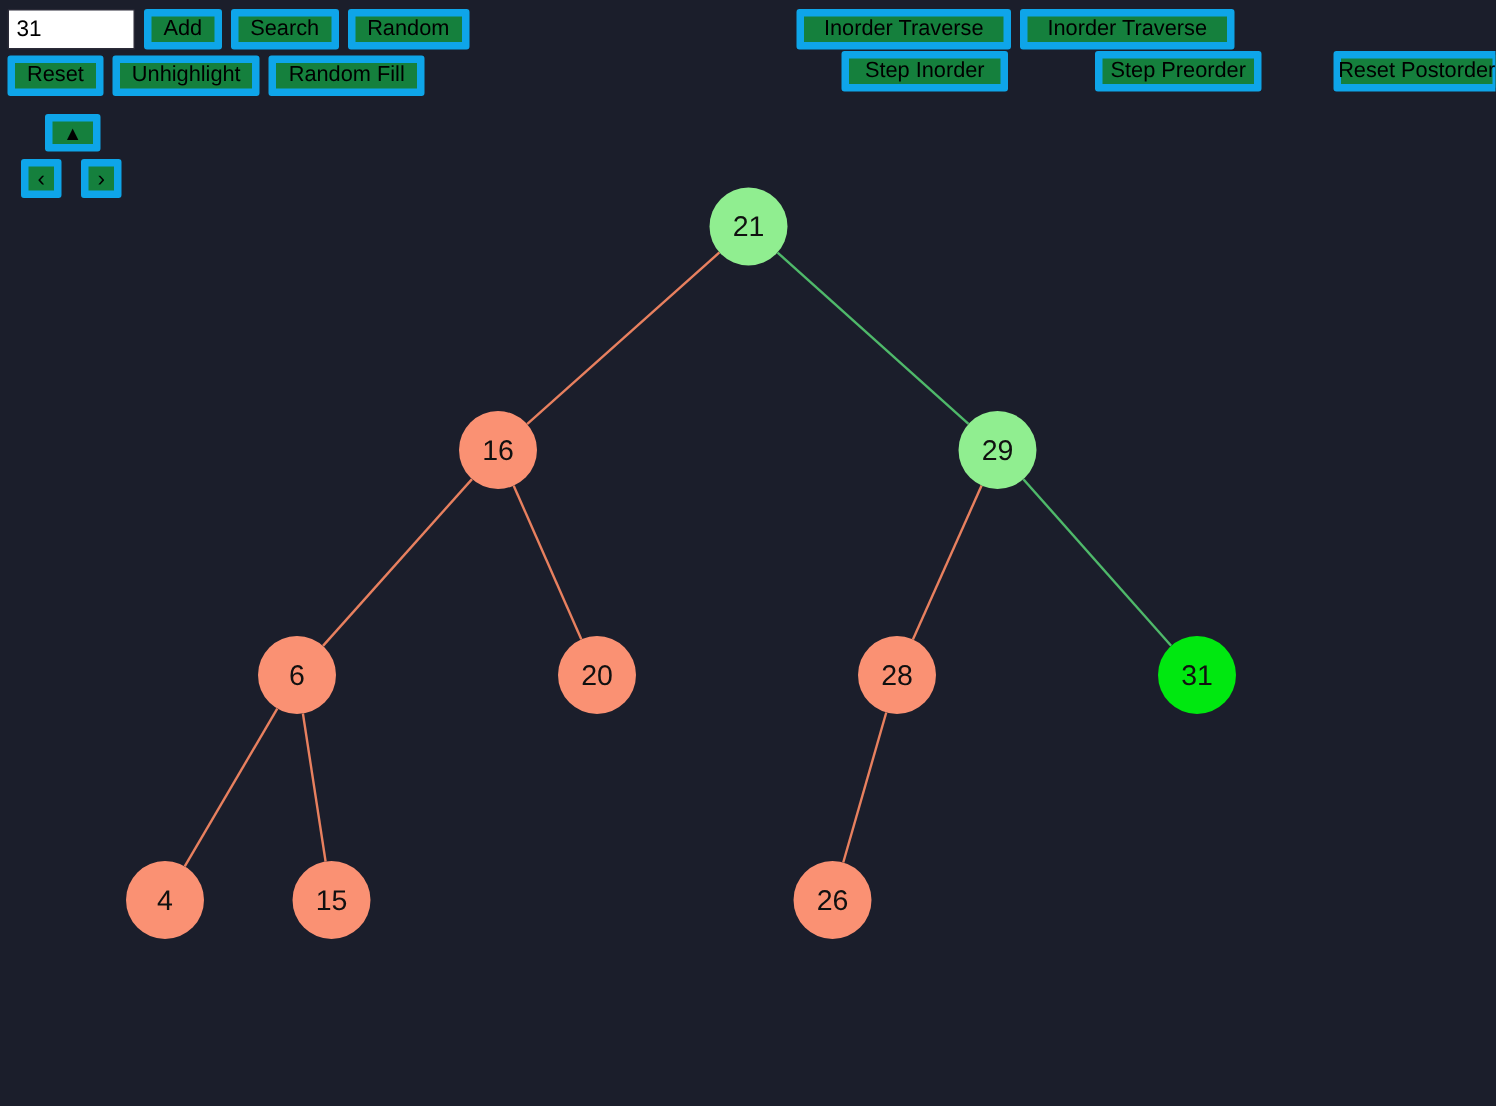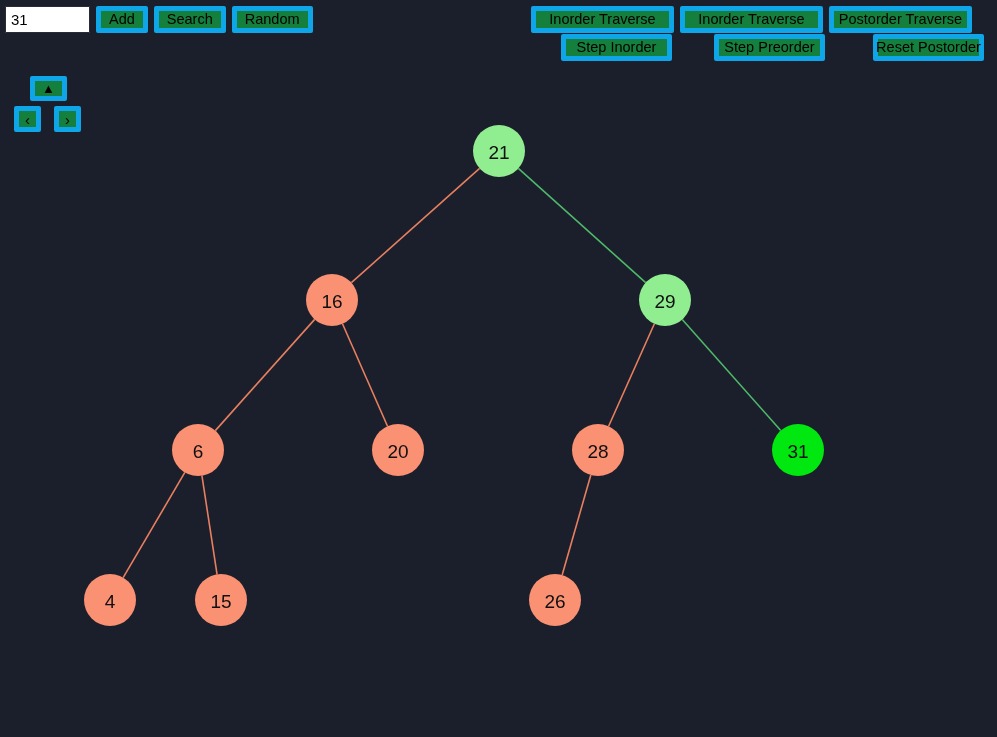--- a/index.html
+++ b/index.html
@@ -97,21 +97,21 @@
   .right-row2 {
     position: absolute;
     left: 531px;
     top: 34px;
     display: flex;
     align-items: center;
     gap: 6px;
     padding-left: 30px;
   }
   .right-row2 .btn { width: 111px; }
-  .right-row2 .btn:nth-child(2) { margin-left: 36px; }
+  .right-row2 .btn:nth-child(2) { margin-left: 52px; }
   .right-row2 .btn:nth-child(3) { margin-left: 42px; }
 
   
   .navpad-up {
     position: absolute;
     left: 30px;
     top: 76px;
     width: 37px;
     height: 25px;
     font-size: 13px;
@@ -216,25 +216,29 @@
 
   <div class="toolbar">
 
     <div class="left-row1">
       <input class="value-input" type="text" value="31" style="">
       <button class="btn">Add</button>
       <button class="btn">Search</button>
       <button class="btn">Random</button>
     </div>
 
+    <div class="left-row2">
+      <button class="btn">Reset</button>
+      <button class="btn">Unhighlight</button>
+      <button class="btn">Random Fill</button>
+    </div>
 
     <div class="right-row1">
       <button class="btn">Inorder Traverse</button>
       <button class="btn">Inorder Traverse</button>
-      <button class="btn">Postorder Traverse</button>
     </div>
 
     <div class="right-row2">
       <button class="btn">Step Inorder</button>
       <button class="btn">Step Preorder</button>
       <button class="btn">Reset Postorder</button>
     </div>
 
     <button class="btn navpad-up">▲</button>
     <button class="btn navpad-left">‹</button>

